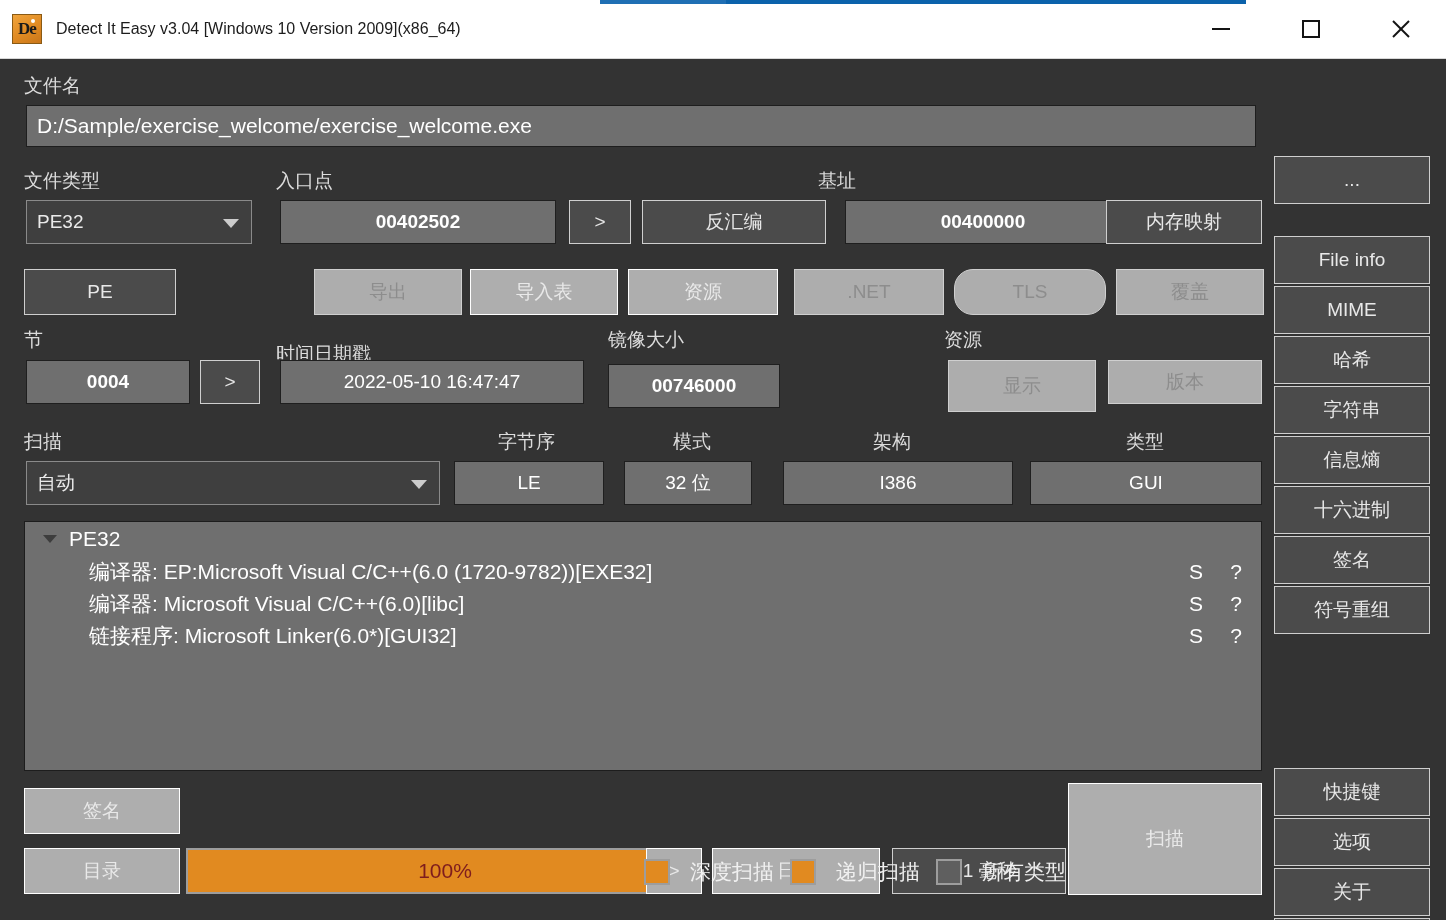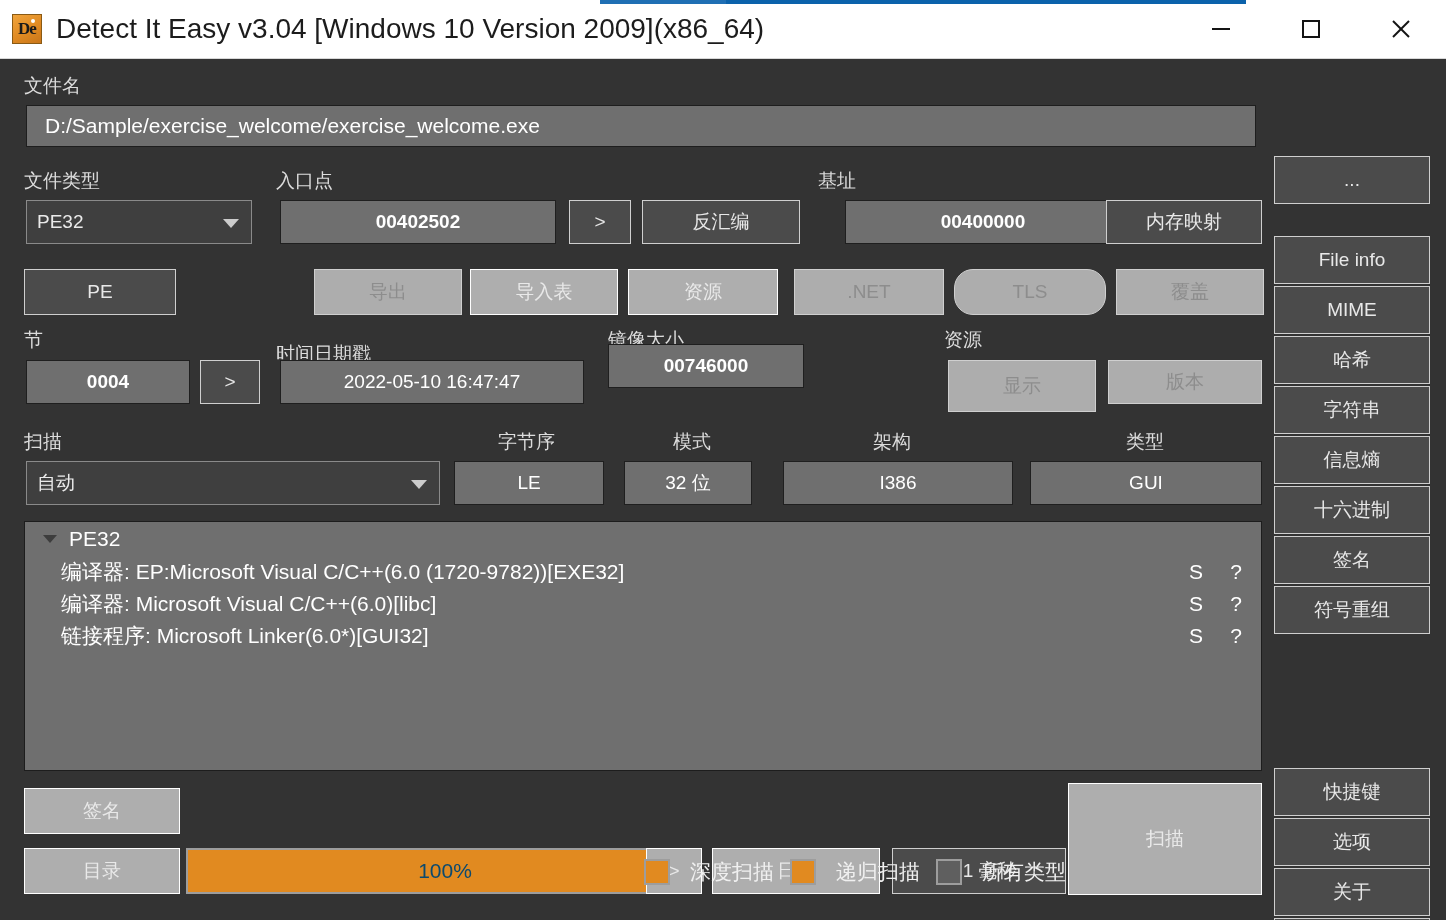--- a/index.html
+++ b/index.html
@@ -33,21 +33,21 @@
     color: #1a1a1a; font-weight: bold; font-size: 17px;
     font-family: "Liberation Serif", serif;
     letter-spacing: -1px;
     position: relative;
   }
   .app-icon::after {
     content: ""; position: absolute; top: 4px; right: 6px;
     width: 4px; height: 4px; background: #fff; border-radius: 50%;
   }
   .tb-title {
-    font-size: 28px; color: #1c1c1c; white-space: nowrap;
+    font-size: 16px; color: #1c1c1c; white-space: nowrap;
   }
   .win-controls {
     position: absolute; right: 0; top: 0; height: 58px; display: flex;
   }
   .win-btn {
     width: 90px; height: 58px; display: flex;
     align-items: center; justify-content: center;
     color: #141414;
   }
   .win-btn svg { display: block; }
@@ -112,31 +112,31 @@
     border-right: 8px solid transparent;
     border-top: 9px solid #cccccc;
   }
 
   
   #row-filename-label { position: absolute; left: 6px; top: 0; }
   #filename-input {
     position: absolute; left: 8px; top: 32px; width: 1230px; height: 42px;
     background: #6f6f6f; border: 1px solid #1e1e1e;
     color: #fff; font-size: 21px; display: flex; align-items: center;
-    padding-left: 18px;
+    padding-left: 10px;
   }
 
   
   #lbl-filetype { position: absolute; left: 6px; top: 95px; }
   #combo-filetype { position: absolute; left: 8px; top: 127px; width: 226px; height: 44px; }
 
   #lbl-entrypoint { position: absolute; left: 258px; top: 95px; }
   #field-entrypoint { position: absolute; left: 262px; top: 127px; width: 276px; height: 44px; }
   #btn-ep-next { position: absolute; left: 551px; top: 127px; width: 62px; height: 44px; }
-  #btn-disasm { position: absolute; left: 624px; top: 127px; width: 158px; height: 44px; }
+  #btn-disasm { position: absolute; left: 624px; top: 127px; width: 184px; height: 44px; }
 
   #lbl-baseaddr { position: absolute; left: 800px; top: 95px; }
   #field-baseaddr { position: absolute; left: 800px; top: 127px; width: 276px; height: 44px; margin-left: 27px; }
   #btn-memmap { position: absolute; left: 1088px; top: 127px; width: 156px; height: 44px; }
 
   
   #btn-pe { position: absolute; left: 6px; top: 196px; width: 152px; height: 46px; }
   #btn-export { position: absolute; left: 296px; top: 196px; width: 148px; height: 46px; }
   #btn-import { position: absolute; left: 452px; top: 196px; width: 148px; height: 46px; }
   #btn-resource { position: absolute; left: 610px; top: 196px; width: 150px; height: 46px; }
@@ -146,21 +146,21 @@
 
   
   #lbl-sections { position: absolute; left: 6px; top: 254px; }
   #field-sections { position: absolute; left: 8px; top: 287px; width: 164px; height: 44px; }
   #btn-sec-next { position: absolute; left: 182px; top: 287px; width: 60px; height: 44px; }
 
   #lbl-timestamp { position: absolute; left: 258px; top: 268px; }
   #field-timestamp { position: absolute; left: 262px; top: 287px; width: 304px; height: 44px; }
 
   #lbl-imagesize { position: absolute; left: 590px; top: 254px; }
-  #field-imagesize { position: absolute; left: 590px; top: 271px; width: 196px; height: 44px; }
+  #field-imagesize { position: absolute; left: 590px; top: 291px; width: 172px; height: 44px; }
 
   #lbl-resources { position: absolute; left: 926px; top: 254px; }
   #btn-res-show { position: absolute; left: 930px; top: 287px; width: 148px; height: 52px; }
   #btn-res-version { position: absolute; left: 1090px; top: 287px; width: 154px; height: 44px; }
 
   
   #lbl-scan { position: absolute; left: 6px; top: 356px; }
   #combo-scan { position: absolute; left: 8px; top: 388px; width: 414px; height: 44px; }
 
   #lbl-endian { position: absolute; left: 480px; top: 356px; }
@@ -186,38 +186,38 @@
     padding-left: 18px; color: #ffffff; font-size: 21px;
   }
   .res-caret {
     width: 0; height: 0; margin-right: 12px;
     border-left: 7px solid transparent;
     border-right: 7px solid transparent;
     border-top: 8px solid #3d3d3d;
   }
   .res-row {
     display: flex; align-items: center; height: 32px;
-    padding-left: 36px; color: #ffffff; font-size: 21px;
+    padding-left: 64px; color: #ffffff; font-size: 21px;
     position: relative;
   }
   .res-row .marks {
     position: absolute; right: 18px; display: flex; gap: 26px;
     color: #ffffff; font-size: 21px;
   }
   .res-mark { width: 14px; text-align: center; }
 
   
   #btn-signatures { position: absolute; left: 6px; top: 715px; width: 156px; height: 46px; }
   #btn-directory { position: absolute; left: 6px; top: 775px; width: 156px; height: 46px; }
 
   #progress {
     position: absolute; left: 168px; top: 775px; width: 510px; height: 46px;
     background: #e18a20; border: 2px solid #9d9d9d;
     display: flex; align-items: center; justify-content: center;
-    color: #0c4a6e; font-size: 21px; padding-left: 8px;
+    color: #7f1d1d; font-size: 21px; padding-left: 8px;
   }
   #btn-log-next { position: absolute; left: 628px; top: 775px; width: 56px; height: 46px; }
   #btn-log { position: absolute; left: 694px; top: 775px; width: 168px; height: 46px; }
   #field-elapsed { position: absolute; left: 874px; top: 775px; width: 174px; height: 46px; }
 
   .checks {
     position: absolute; left: 626px; top: 785px;
     display: flex; align-items: center; gap: 16px;
   }
   .chk { display: flex; align-items: center; gap: 20px; }

